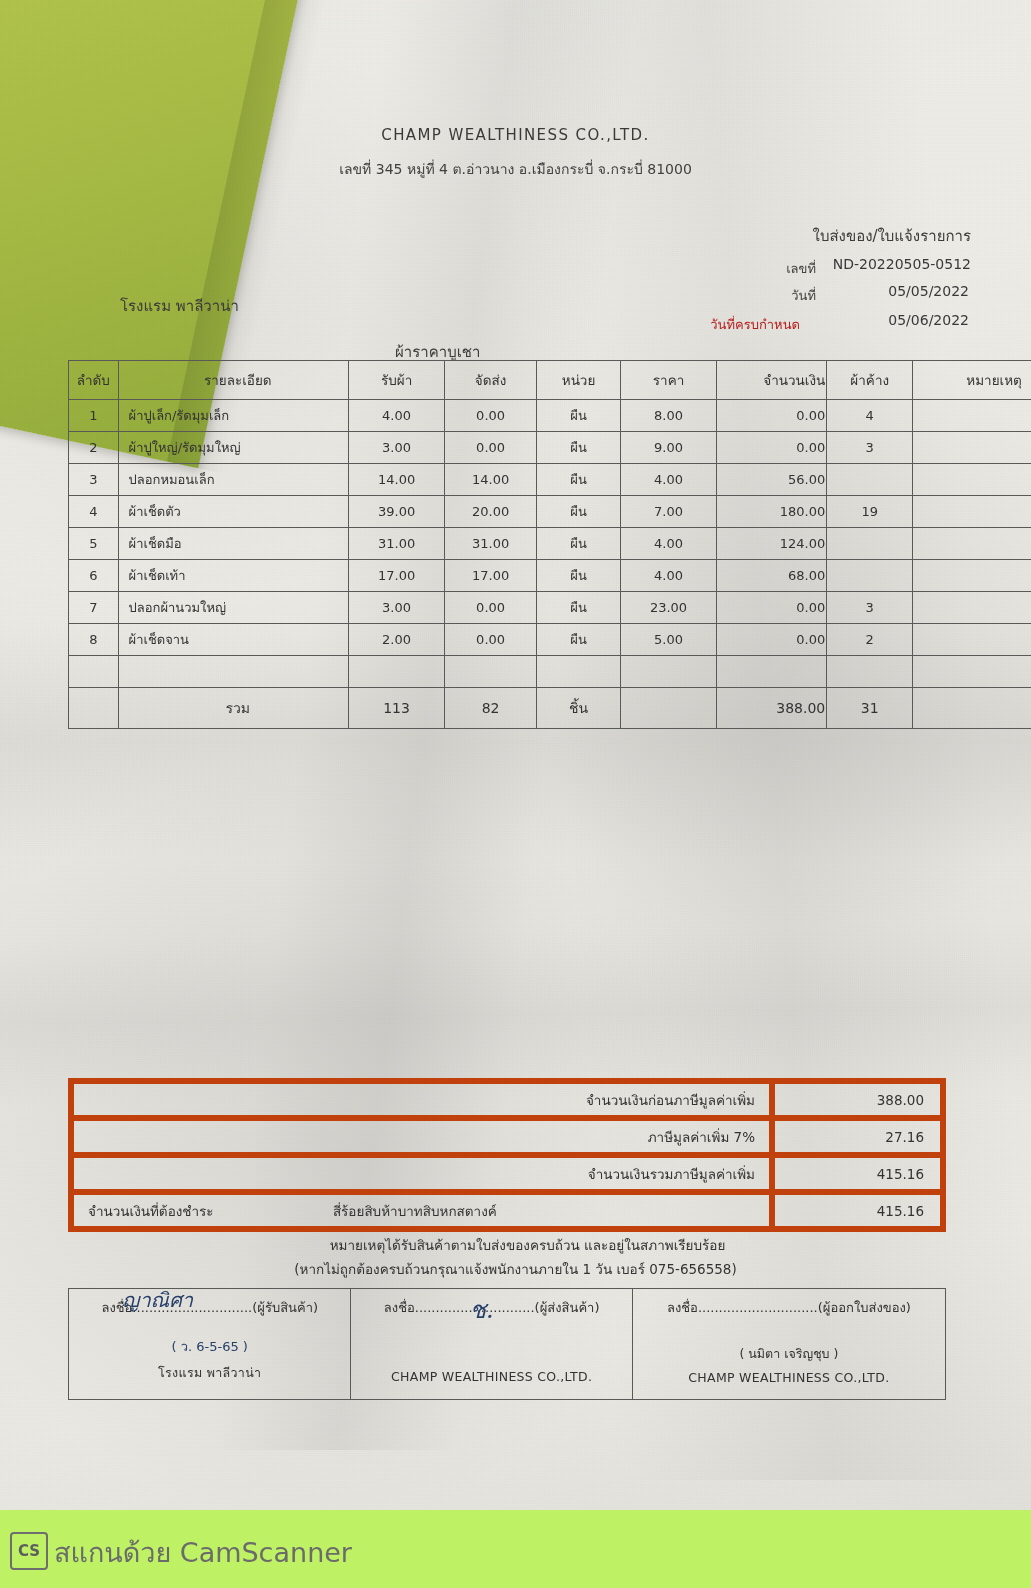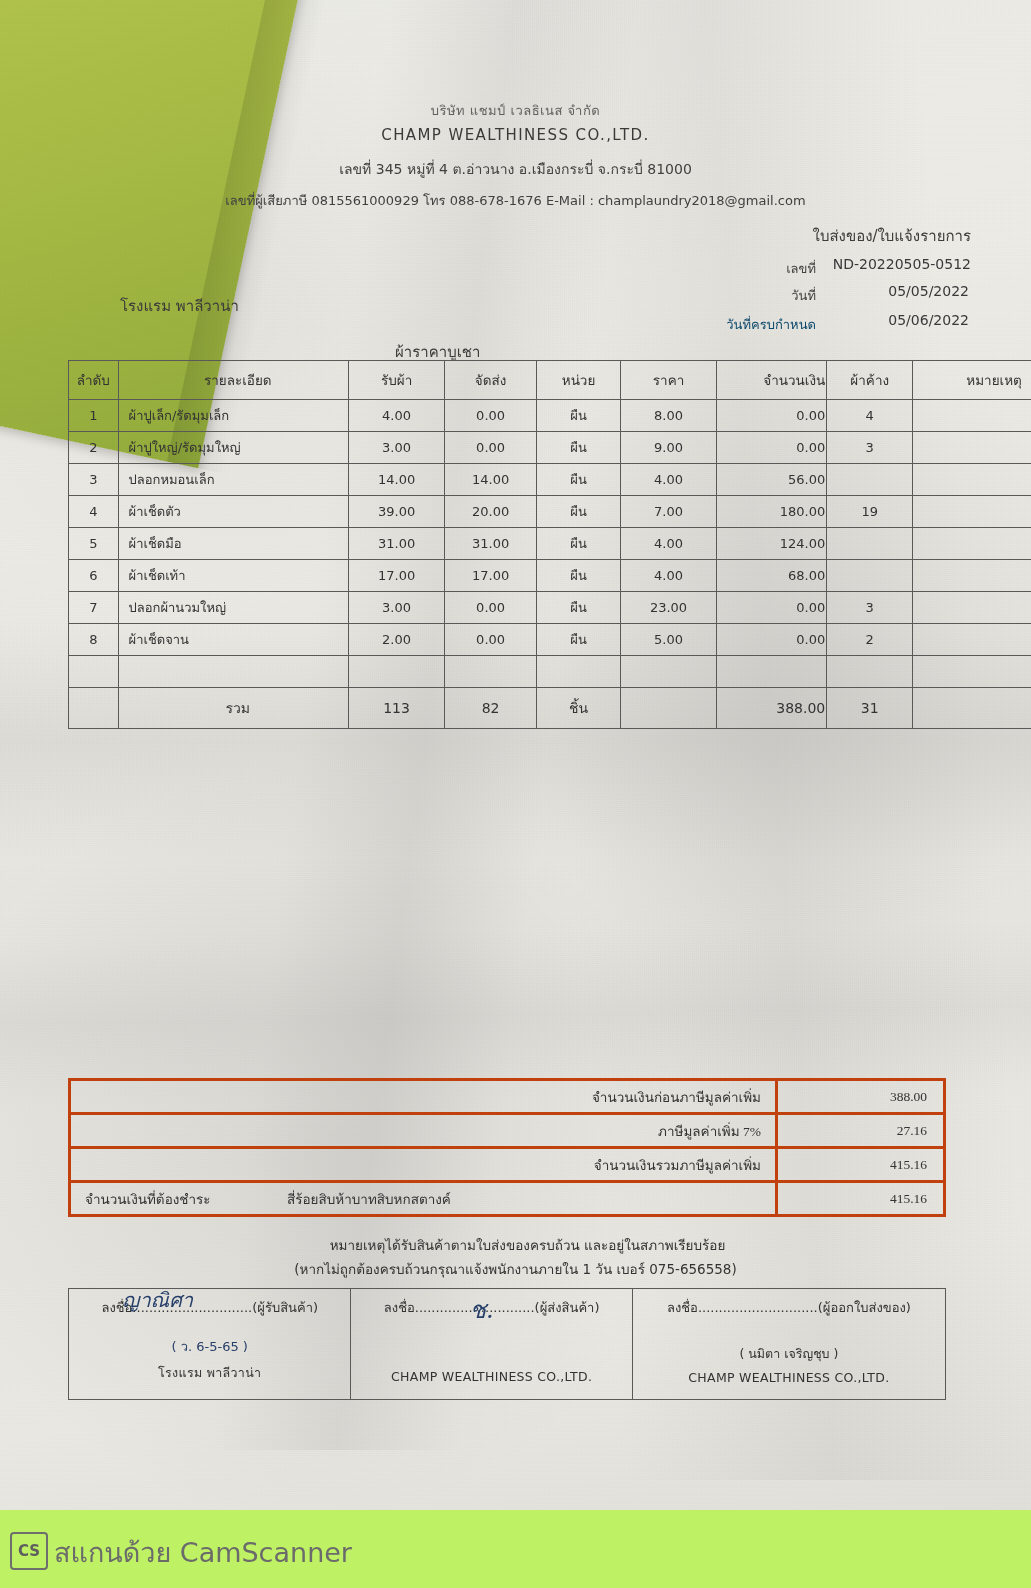--- a/index.html
+++ b/index.html
@@ -50,21 +50,21 @@
   .hdr1{top:100px;font-size:13px;letter-spacing:.5px;color:#4c4c4a;opacity:.85;}
   .hdr2{top:126px;font-size:15px;letter-spacing:1.4px;color:#3a3a38;}
   .hdr3{top:158px;font-size:14px;color:#414140;}
   .hdr4{top:190px;font-size:13px;color:#414140;}
 
   .rtitle{position:absolute;right:60px;top:224px;font-size:15px;color:#3c3c3a;}
   .lblno{position:absolute;right:215px;top:258px;font-size:13px;color:#434341;}
   .valno{position:absolute;right:60px;top:256px;font-size:14px;color:#39393a;}
   .lbldate{position:absolute;right:215px;top:285px;font-size:13px;color:#434341;}
   .valdate{position:absolute;right:62px;top:283px;font-size:14px;color:#39393a;}
-  .lbldue{position:absolute;right:215px;top:314px;font-size:13px;color:#0c4a6e;}
+  .lbldue{position:absolute;right:231px;top:314px;font-size:13px;color:#b91c1c;}
   .valdue{position:absolute;right:62px;top:312px;font-size:14px;color:#39393a;}
 
   .hotel{position:absolute;left:120px;top:294px;font-size:15px;color:#3c3c3a;}
   .washtype{position:absolute;left:395px;top:320px;font-size:15px;color:#3c3c3a;margin-top:20px;}
 
   
   table.main{position:absolute;left:68px;top:360px;width:1008px;border-collapse:collapse;}
   table.main th,table.main td{border:1px solid #5a5a58;font-size:13px;color:#333;}
   table.main th{height:36px;font-weight:normal;font-size:13.5px;}
   table.main td{height:29px;}
@@ -75,21 +75,21 @@
   .c-unit{width:80px;text-align:center;}
   .c-price{width:92px;text-align:center;}
   .c-amt{width:106px;text-align:right;}
   .c-pend{width:82px;text-align:center;}
   .c-note{width:158px;text-align:center;}
   tr.total td{height:38px;font-size:14px;}
   .bigblank td{height:420px;}
 
   
   table.sum{position:absolute;left:68px;top:1078px;width:878px;border-collapse:collapse;}
-  table.sum td{border:3px solid #c2410c;font-size:13.5px;color:#333;height:29px;font-family:Liberation Serif, serif;}
+  table.sum td{border:6px solid #c2410c;font-size:13.5px;color:#333;height:29px;}
   .s-lbl{text-align:right;padding-right:14px;border-left:1px solid #5a5a58;}
   .s-val{width:148px;text-align:right;padding-right:16px;}
 
   .note1{position:absolute;left:12px;top:1234px;width:100%;text-align:center;font-size:13.5px;color:#333;}
   .note2{position:absolute;left:0;top:1258px;width:100%;text-align:center;font-size:13.5px;color:#333;}
 
   table.sign{position:absolute;left:68px;top:1288px;width:878px;border-collapse:collapse;}
   table.sign td{border:1px solid #5a5a58;height:94px;vertical-align:top;padding:8px 17px;
                 font-size:13px;color:#333;text-align:center;}
   .sigline{font-size:13px;}
@@ -117,24 +117,22 @@
 
 <div id="scan"></div>
 <div id="corner"></div>
 <div class="crease" id="c1"></div>
 <div class="crease" id="c2"></div>
 <div class="crease" id="c3"></div>
 <div class="crease" id="c4"></div>
 
 <div id="doc">
 
-  <div class="hdr hdr1">บริษัท แชมป์ เวลธิเนส จำกัด</div>
   <div class="hdr hdr2">CHAMP WEALTHINESS CO.,LTD.</div>
   <div class="hdr hdr3">เลขที่ 345 หมู่ที่ 4 ต.อ่าวนาง อ.เมืองกระบี่ จ.กระบี่ 81000</div>
-  <div class="hdr hdr4">เลขที่ผู้เสียภาษี 0815561000929 โทร 088-678-1676 E-Mail : champlaundry2018@gmail.com</div>
 
   <div class="rtitle">ใบส่งของ/ใบแจ้งรายการ</div>
   <div class="lblno">เลขที่</div>
   <div class="valno">ND-20220505-0512</div>
   <div class="lbldate">วันที่</div>
   <div class="valdate">05/05/2022</div>
   <div class="lbldue">วันที่ครบกำหนด</div>
   <div class="valdue">05/06/2022</div>
 
   <div class="hotel">โรงแรม พาลีวาน่า</div>
@@ -278,21 +276,21 @@
       <td class="s-lbl">ภาษีมูลค่าเพิ่ม 7%</td>
       <td class="s-val">27.16</td>
     </tr>
     <tr>
       <td class="s-lbl">จำนวนเงินรวมภาษีมูลค่าเพิ่ม</td>
       <td class="s-val">415.16</td>
     </tr>
     <tr>
       <td class="s-lbl" style="text-align:left;padding-left:14px;position:relative;">
         <span>จำนวนเงินที่ต้องชำระ</span>
-        <span style="display:inline-block;margin-left:73px;">สี่ร้อยสิบห้าบาทสิบหกสตางค์</span>
+        <span style="display:inline-block;margin-left:115px;">สี่ร้อยสิบห้าบาทสิบหกสตางค์</span>
       </td>
       <td class="s-val">415.16</td>
     </tr>
   </tbody>
     </table>
 
   <div class="note1">หมายเหตุได้รับสินค้าตามใบส่งของครบถ้วน และอยู่ในสภาพเรียบร้อย</div>
   <div class="note2">(หากไม่ถูกต้องครบถ้วนกรุณาแจ้งพนักงานภายใน 1 วัน   เบอร์ 075-656558)</div>
 
   <table class="sign">

